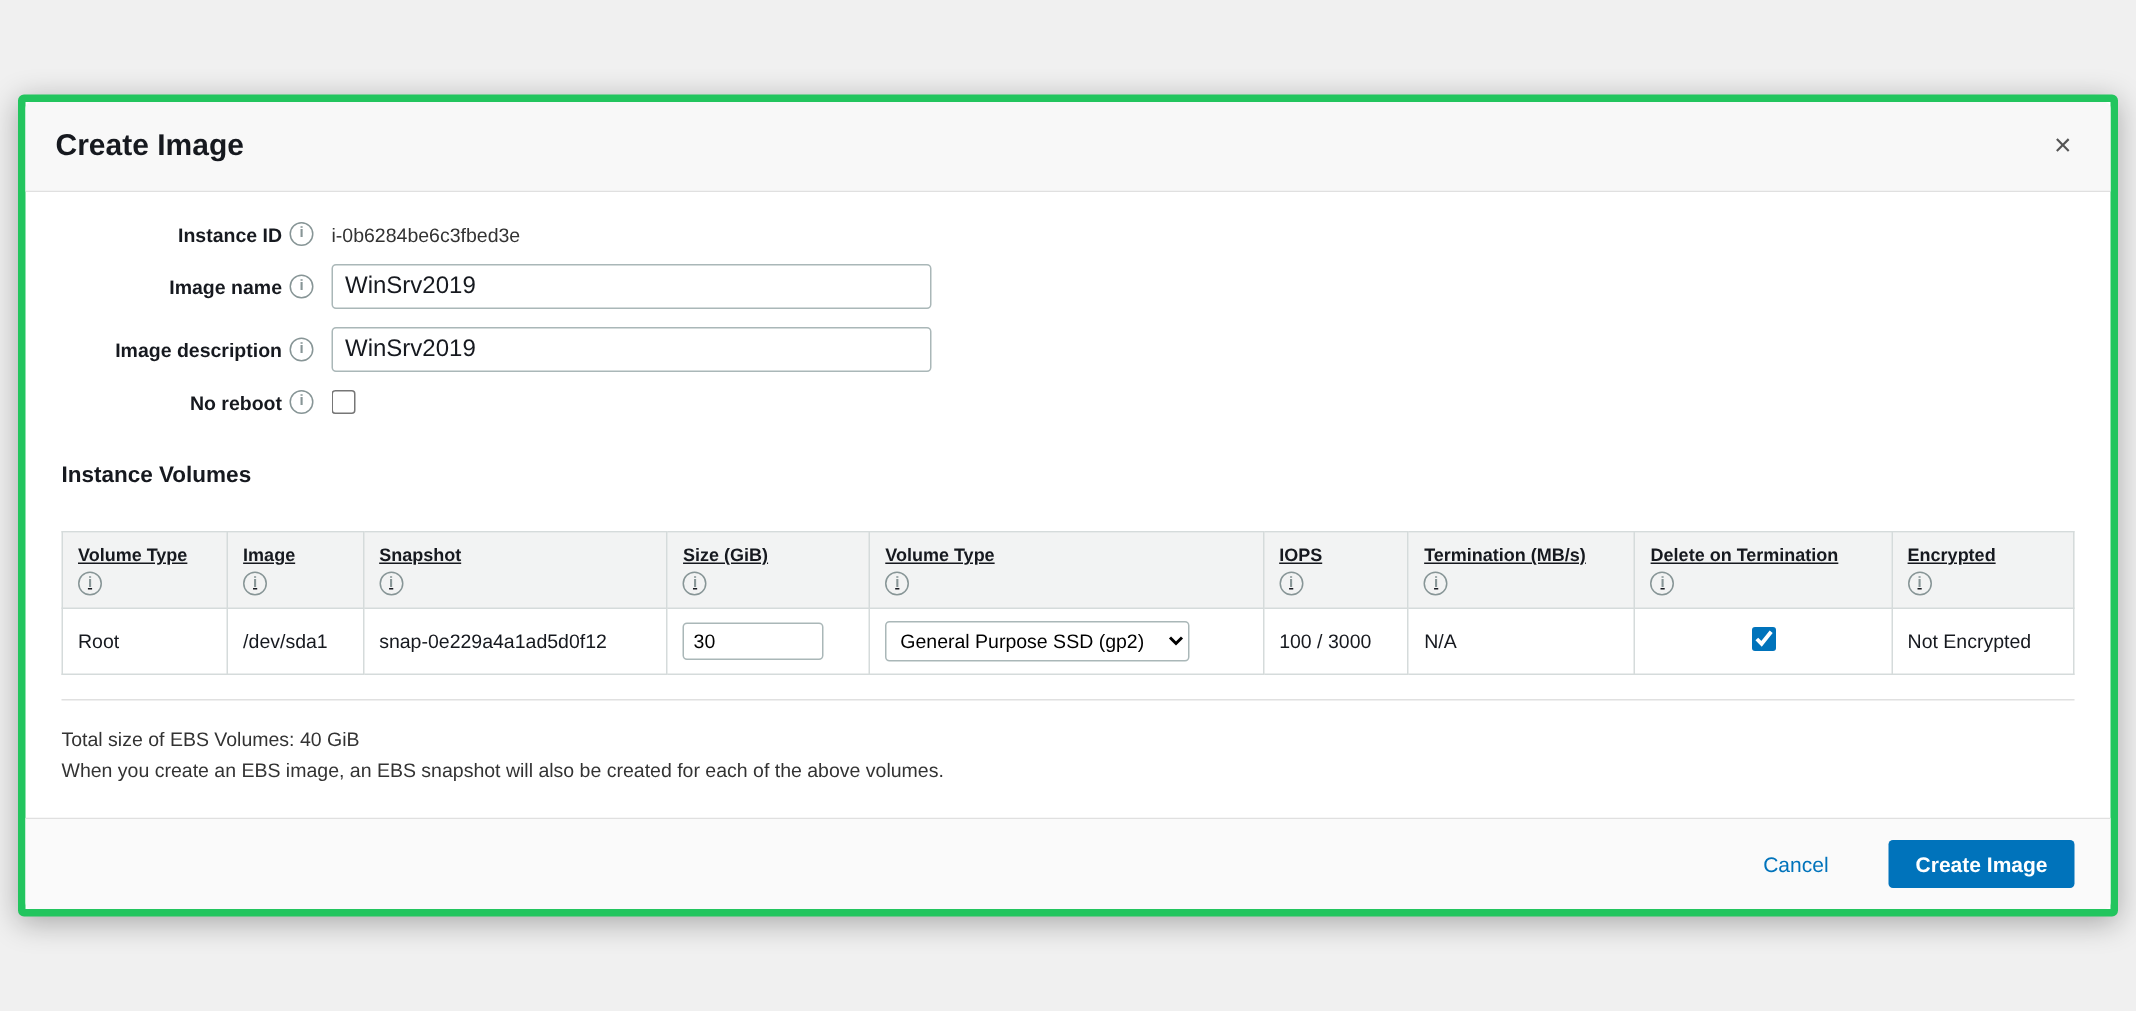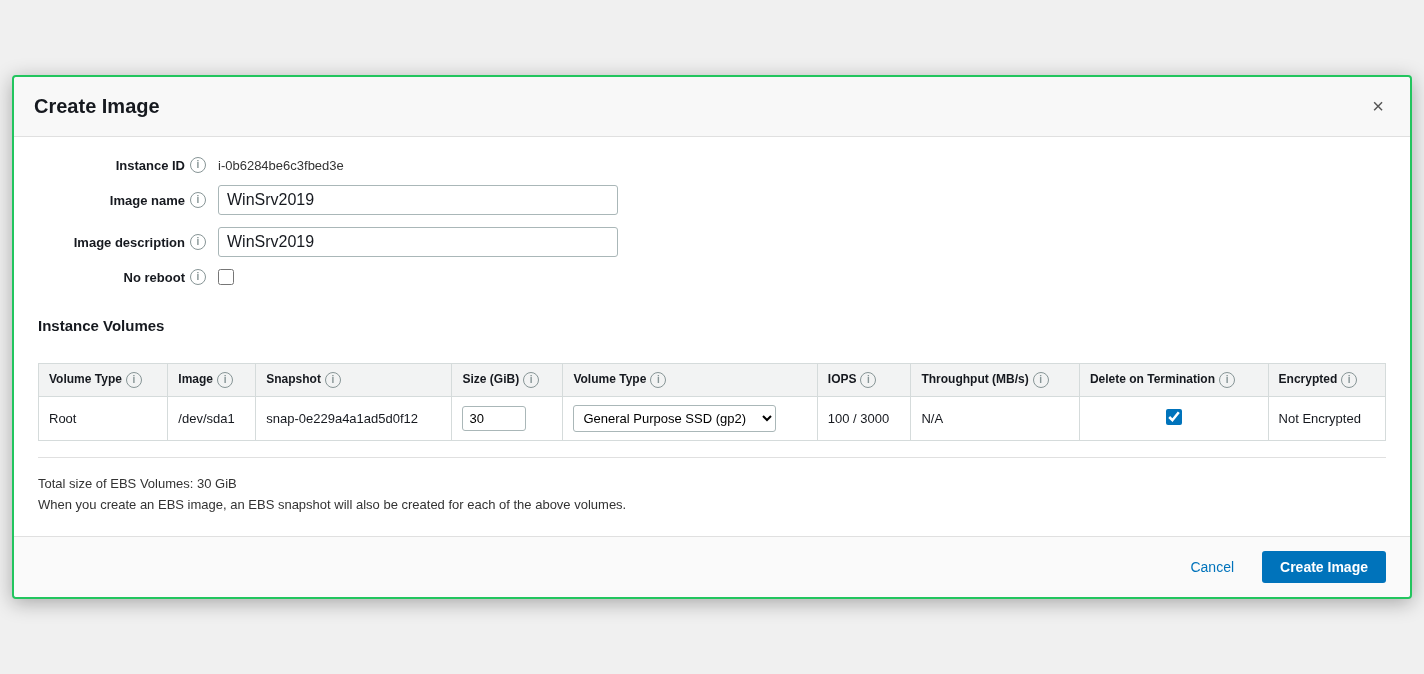--- a/index.html
+++ b/index.html
@@ -7,21 +7,21 @@
       font-family: "Amazon Ember", "Helvetica Neue", Arial, sans-serif;
       font-size: 13px;
       background: #f0f0f0;
       display: flex;
       align-items: center;
       justify-content: center;
       min-height: 100vh;
     }
     .dialog-overlay {
       background: white;
-      border: 2px solid #22c55e;
+      border: 5px solid #22c55e;
       border-radius: 4px;
       width: 1400px;
       box-shadow: 0 4px 20px rgba(0,0,0,0.3);
     }
     .dialog-header {
       display: flex;
       justify-content: space-between;
       align-items: center;
       padding: 16px 20px;
       border-bottom: 1px solid #e0e0e0;
@@ -115,28 +115,29 @@
     }
     .volumes-table td {
       padding: 8px 10px;
       border: 1px solid #d5dbdb;
       color: #16191f;
       font-size: 13px;
       vertical-align: middle;
     }
     .th-inner {
       display: flex;
-      flex-direction: row;
+      flex-direction: column;
       gap: 4px;
+      text-decoration: underline;
     }
     .th-label {
       font-weight: 600;
     }
     .size-input {
-      width: 64px;
+      width: 94px;
       padding: 4px 6px;
       border: 1px solid #aab7b8;
       border-radius: 3px;
       font-size: 13px;
     }
     .volume-type-select {
       padding: 4px 5px;
       border: 1px solid #aab7b8;
       border-radius: 3px;
       font-size: 13px;
@@ -158,21 +159,21 @@
       color: #333;
       font-size: 13px;
       line-height: 1.6;
     }
     .dialog-footer {
       display: flex;
       justify-content: flex-end;
       align-items: center;
       padding: 14px 24px;
       border-top: 1px solid #e0e0e0;
-      gap: 16px;
+      gap: 28px;
       background: #fafafa;
       border-radius: 0 0 4px 4px;
     }
     .cancel-btn {
       background: none;
       border: none;
       color: #0073bb;
       font-size: 14px;
       cursor: pointer;
       padding: 7px 12px;
@@ -289,21 +290,21 @@
             </div>
           </th>
           <th>
             <div class="th-inner">
               <span class="th-label">IOPS</span>
               <span class="info-icon">i</span>
             </div>
           </th>
           <th>
             <div class="th-inner">
-              <span class="th-label">Throughput (MB/s)</span>
+              <span class="th-label">Termination (MB/s)</span>
               <span class="info-icon">i</span>
             </div>
           </th>
           <th>
             <div class="th-inner">
               <span class="th-label">Delete on Termination</span>
               <span class="info-icon">i</span>
             </div>
           </th>
           <th>
@@ -337,21 +338,21 @@
           </td>
           <td>Not Encrypted</td>
         </tr>
       </tbody>
     </table>
 
 
     <hr class="divider">
 
     <div class="info-text">
-      <div>Total size of EBS Volumes: 30 GiB</div>
+      <div>Total size of EBS Volumes: 40 GiB</div>
       <div>When you create an EBS image, an EBS snapshot will also be created for each of the above volumes.</div>
     </div>
   </div>
 
   <div class="dialog-footer">
     <button class="cancel-btn">Cancel</button>
     <button class="create-btn">Create Image</button>
   </div>
 </div>
 

